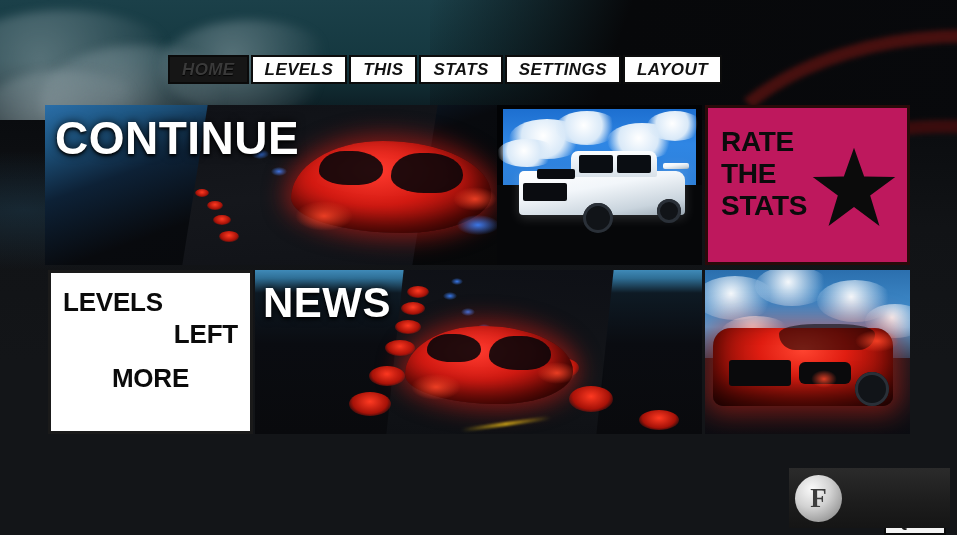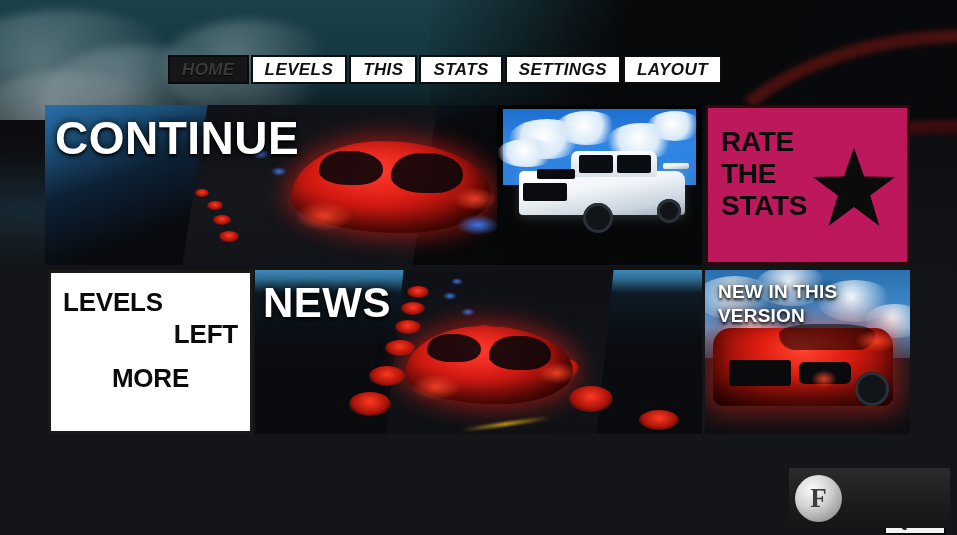--- a/index.html
+++ b/index.html
@@ -333,24 +333,20 @@
       <div class="cloud" style="left:160px; top:34px; width:60px; height:34px;"></div>
       <div class="cloud" style="left:16px;  top:46px; width:70px; height:34px;"></div>
       <div class="ground"></div>
       <div class="front-car" style="left:8px; top:58px; width:180px; height:78px;"></div>
       <div class="front-hood" style="left:74px; top:54px; width:96px; height:26px;"></div>
       <div class="front-grille" style="left:24px; top:90px; width:62px; height:26px;"></div>
       <div class="front-grille" style="left:94px; top:92px; width:52px; height:22px; border-radius:6px;"></div>
       <div class="car-glow" style="left:150px; top:60px; width:44px; height:22px;"></div>
       <div class="car-glow" style="left:106px; top:100px; width:26px; height:18px;"></div>
       <div class="truck-wheel" style="left:150px; top:102px; width:34px; height:34px;"></div>
-      <div class="tile-title">
-        <div>NEW IN THIS</div>
-        <div>VERSION</div>
-      </div>
     </div>
 
   </div>
 
   <div id="quit-button">QUIT</div>
 
   <div id="watermark">
     <div id="wm-logo">F</div>
   </div>
 

